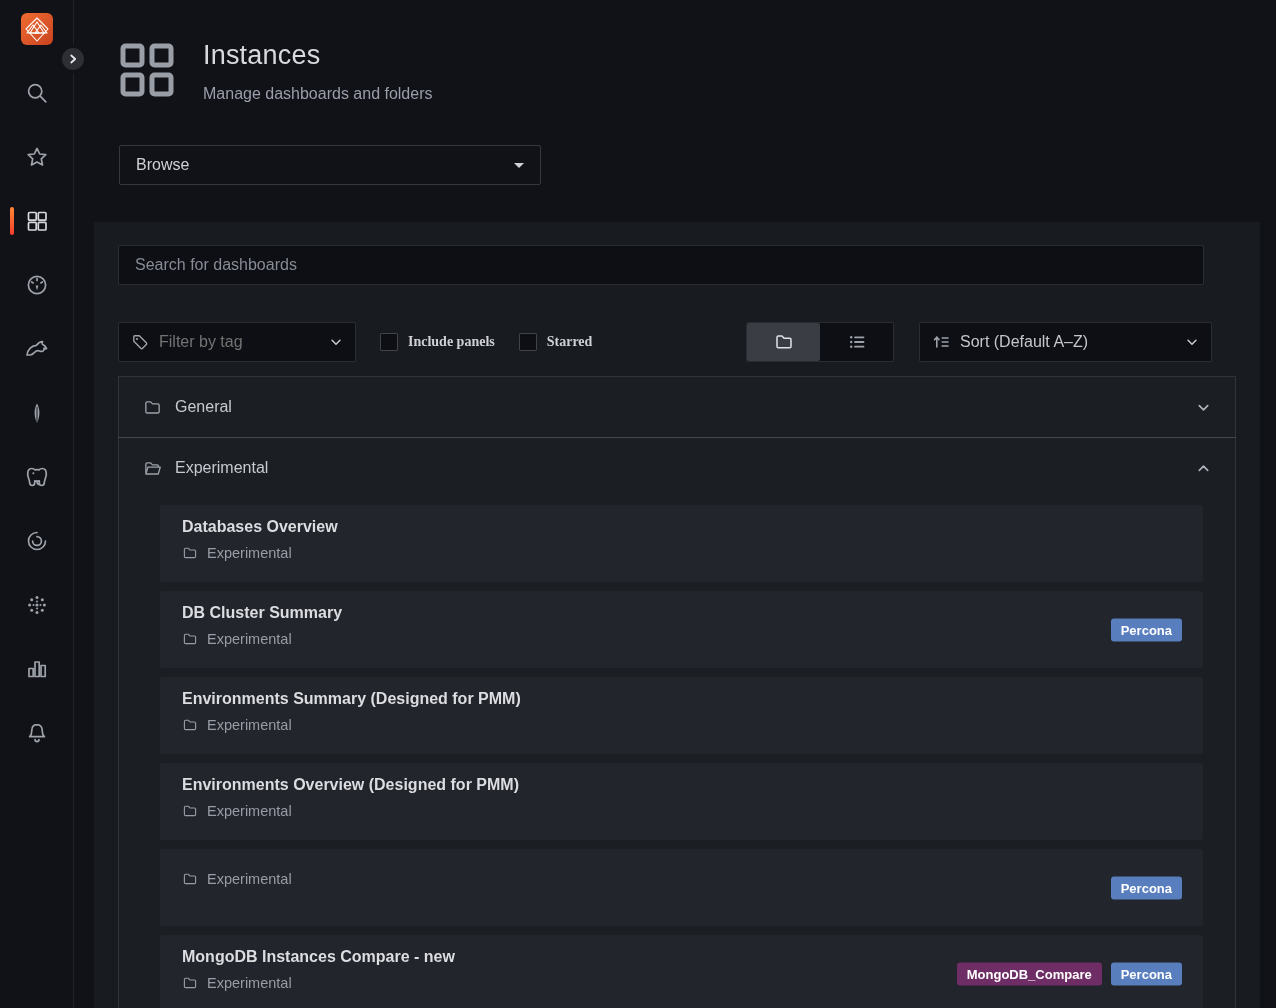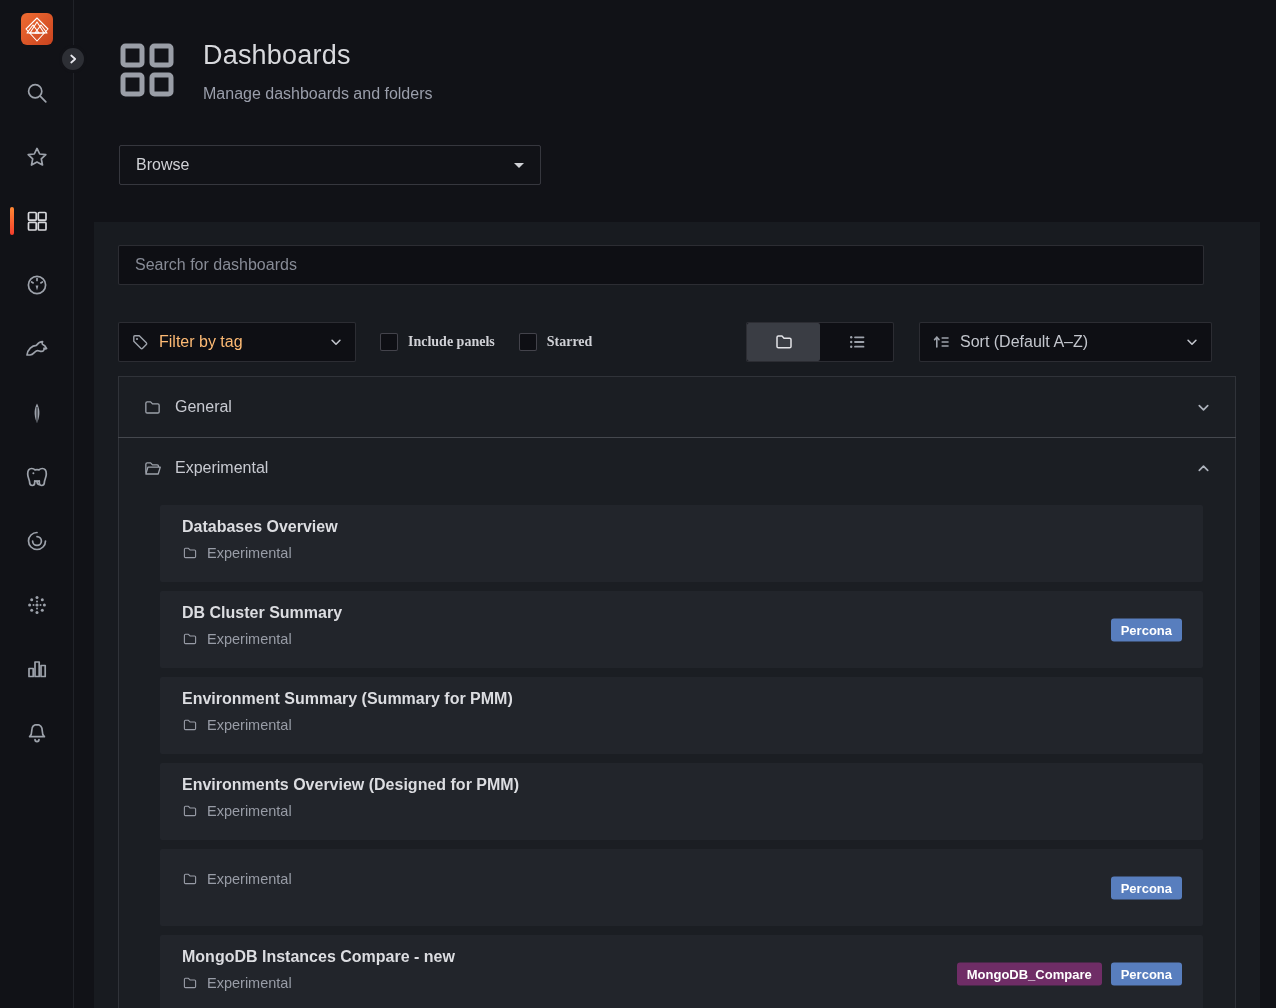--- a/index.html
+++ b/index.html
@@ -49,21 +49,21 @@
   .search-input { display:block; width:calc(100% - 32px); height:40px;
       background:#0e0f14; border:1px solid rgba(204,204,220,0.16); border-radius:2px;
       padding:0 16px; font-size:16px; color:#ccccdc; font-family:inherit; outline:none; }
   .search-input::placeholder { color:#878b96; }
 
   .filter-row { margin-top:37px; margin-right:24px; height:40px;
       display:flex; align-items:center; }
   .select-box { height:40px; background:#0e0f14; border:1px solid rgba(204,204,220,0.16);
       border-radius:2px; display:flex; align-items:center; padding:0 12px; cursor:pointer; }
   .tag-select { width:238px; }
-  .tag-select .lbl { margin-left:10px; font-size:16px; color:#fdba74; }
+  .tag-select .lbl { margin-left:10px; font-size:16px; color:#737373; }
   .tag-select .chev { margin-left:auto; }
   .checkbox-wrap { display:flex; align-items:center; margin-left:24px; cursor:pointer; }
   .checkbox { width:18px; height:18px; background:#0e0f14;
       border:1px solid rgba(204,204,220,0.28); border-radius:2px; }
   .checkbox-wrap .lbl { margin-left:10px; font-size:14px; font-weight:700; color:#d0d1d6;font-family:Liberation Serif, serif; }
   .spacer { flex:1; }
   .toggle-group { width:148px; height:40px; background:#0e0f14;
       border:1px solid rgba(204,204,220,0.16); border-radius:2px; display:flex; margin-right:25px; }
   .toggle-btn { flex:1; display:flex; align-items:center; justify-content:center;
       cursor:pointer; border-radius:2px; }
@@ -221,21 +221,21 @@
         <svg width="56" height="56" viewBox="0 0 56 56">
           <g stroke="#9a9ea7" stroke-width="5" fill="none">
             <rect x="4" y="4" width="19" height="19" rx="2.5"></rect>
             <rect x="33" y="4" width="19" height="19" rx="2.5"></rect>
             <rect x="4" y="33" width="19" height="19" rx="2.5"></rect>
             <rect x="33" y="33" width="19" height="19" rx="2.5"></rect>
           </g>
         </svg>
       </span>
       <div class="htext">
-        <div class="page-title">Dashboards</div>
+        <div class="page-title">Instances</div>
         <div class="page-subtitle">Manage dashboards and folders</div>
       </div>
     </div>
 
     <div class="browse-select">
       <span class="lbl">Browse</span>
       <span class="caret-down"></span>
     </div>
 
     <section class="panel">
@@ -349,21 +349,21 @@
         <path d="M3 5.5 C3 4.7 3.6 4.1 4.4 4.1 H8 L10 6.2 H15.6 C16.4 6.2 17 6.8 17 7.6 V14.4 C17 15.2 16.4 15.8 15.6 15.8 H4.4 C3.6 15.8 3 15.2 3 14.4 Z" stroke="#989ca6" stroke-width="1.4" fill="none" stroke-linejoin="round"></path>
       </svg>
       <span class="lbl">Experimental</span>
     </div>
     <div class="dash-tags">
                 <span class="tag-badge" style="background: rgb(88, 126, 190);">Percona</span>
               </div>
   </div>
 
   <div class="dash-card">
-    <div class="dash-title">Environment Summary (Summary for PMM)</div>
+    <div class="dash-title">Environments Summary (Designed for PMM)</div>
     <div class="dash-meta">
       <svg width="16" height="16" viewBox="0 0 20 20">
         <path d="M3 5.5 C3 4.7 3.6 4.1 4.4 4.1 H8 L10 6.2 H15.6 C16.4 6.2 17 6.8 17 7.6 V14.4 C17 15.2 16.4 15.8 15.6 15.8 H4.4 C3.6 15.8 3 15.2 3 14.4 Z" stroke="#989ca6" stroke-width="1.4" fill="none" stroke-linejoin="round"></path>
       </svg>
       <span class="lbl">Experimental</span>
     </div>
     <div class="dash-tags"></div>
   </div>
 
   <div class="dash-card">

